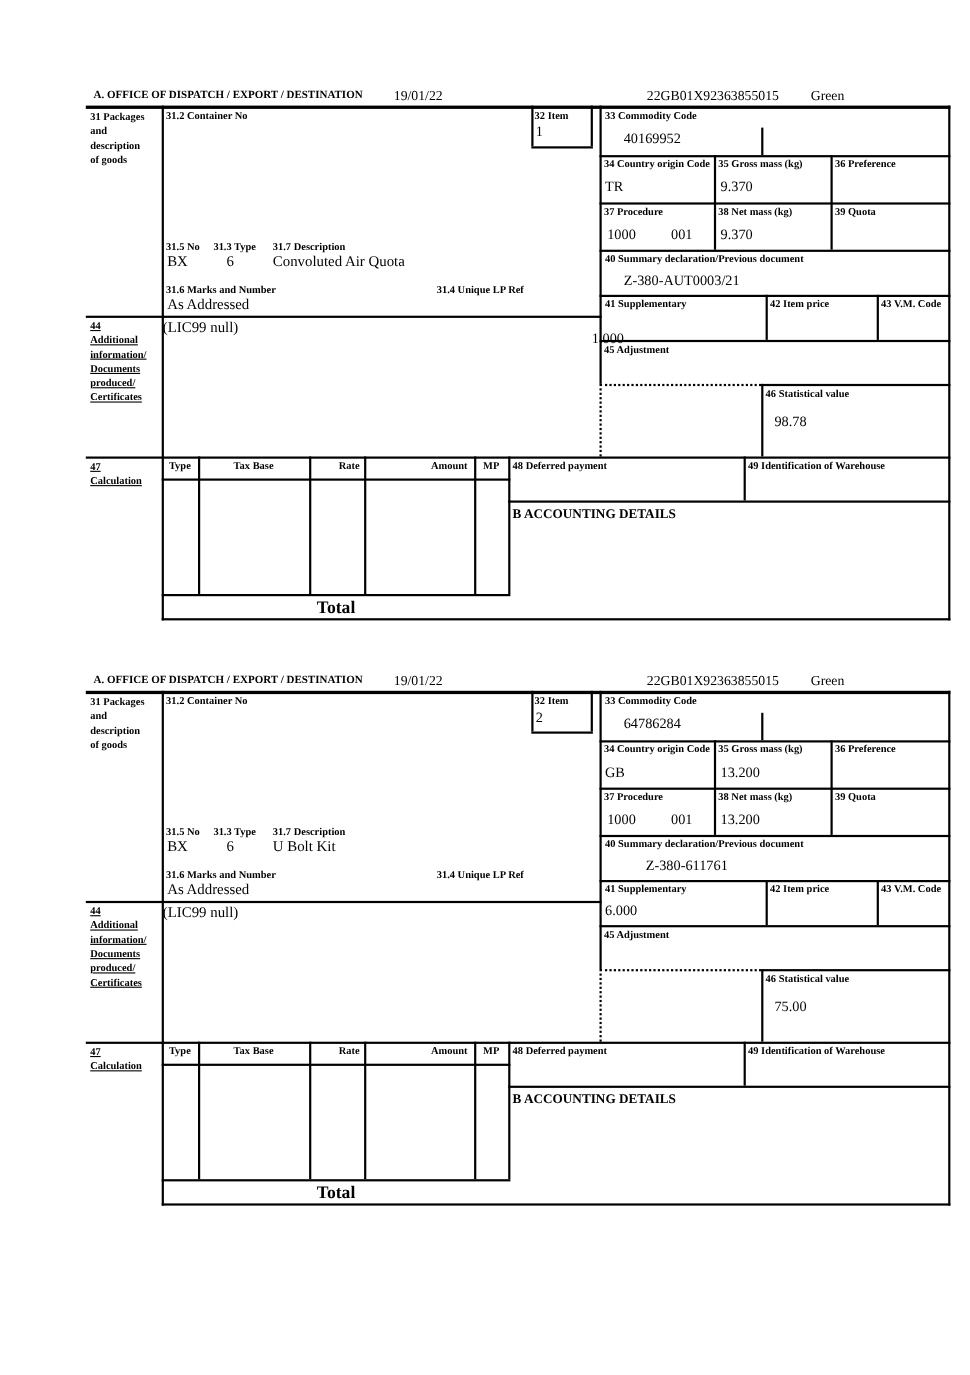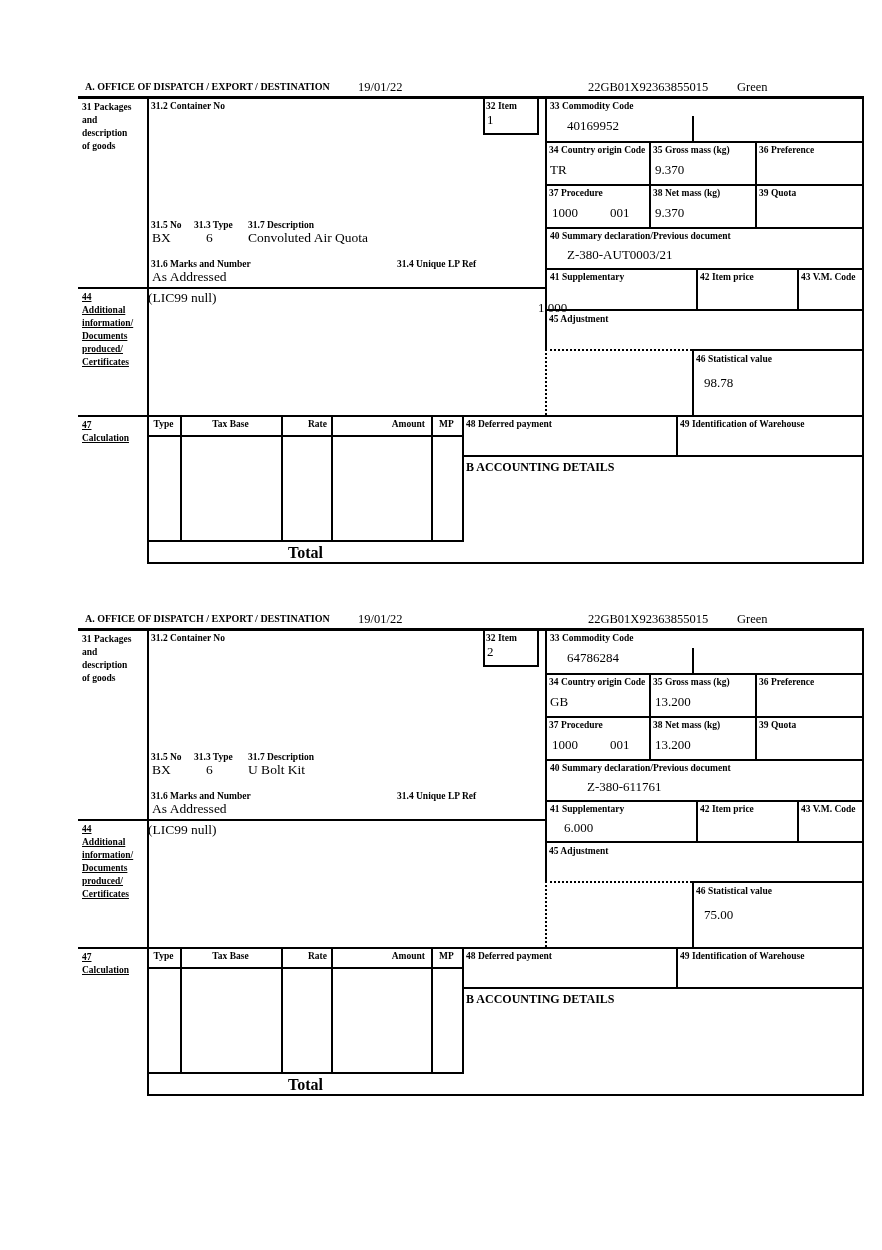--- a/index.html
+++ b/index.html
@@ -238,21 +238,21 @@
     <span class="val" style="left:474px;top:128px;">1000</span>
     <span class="val" style="left:532px;top:128px;">001</span>
     <span class="lbl" style="left:575px;top:110px;">38 Net mass (kg)</span>
     <span class="val" style="left:577px;top:128px;">13.200</span>
     <span class="lbl" style="left:681px;top:110px;">39 Quota</span>
 
     <span class="lbl" style="left:472px;top:153px;">40 Summary declaration/Previous document</span>
     <span class="val" style="left:489px;top:170px;margin-left:20px;">Z-380-611761</span>
 
     <span class="lbl" style="left:472px;top:194px;">41 Supplementary</span>
-    <span class="val" style="left:486px;top:211px;">6.000</span>
+    <span class="val" style="left:472px;top:211px;">6.000</span>
     <span class="lbl" style="left:622px;top:194px;">42 Item price</span>
     <span class="lbl" style="left:723px;top:194px;">43 V.M. Code</span>
 
     <span class="lbl" style="left:471px;top:236px;">45 Adjustment</span>
 
     <span class="lbl" style="left:618px;top:276px;">46 Statistical value</span>
     <span class="val" style="left:626px;top:298px;">75.00</span>
 
     <span class="th" style="left:69px;width:33px;text-align:center;">Type</span>
     <span class="th" style="left:102px;width:101px;text-align:center;">Tax Base</span>

